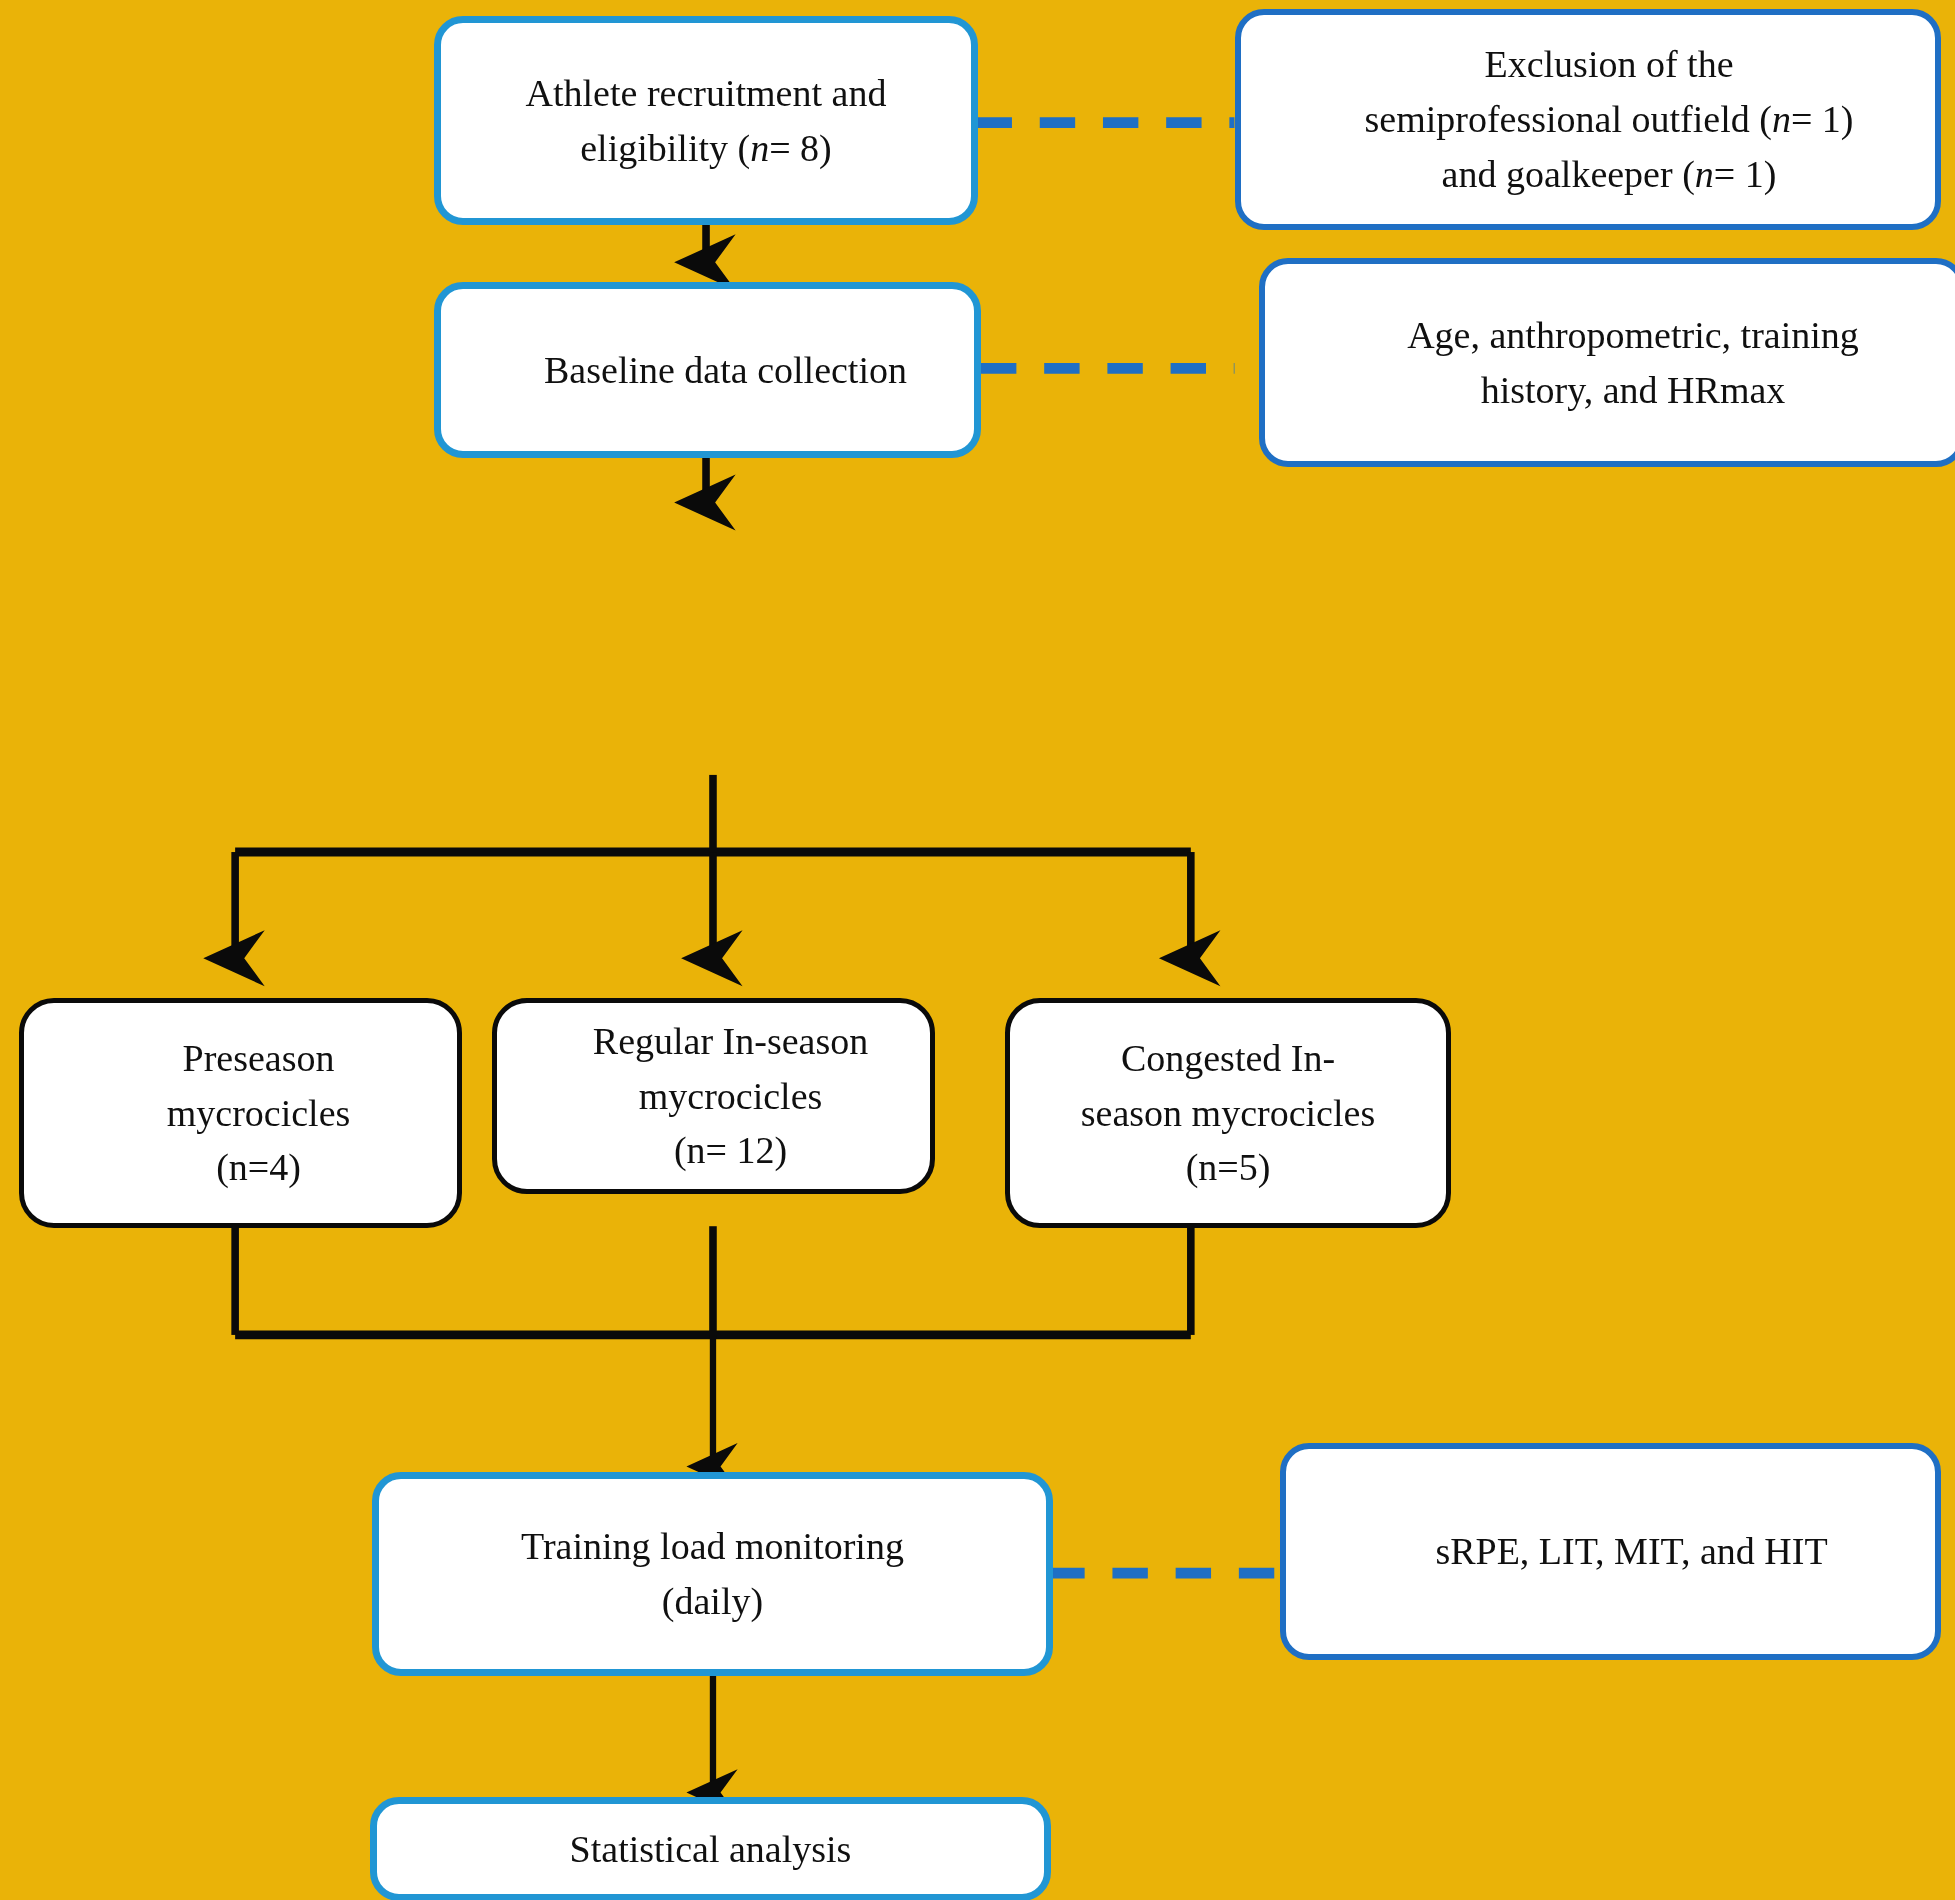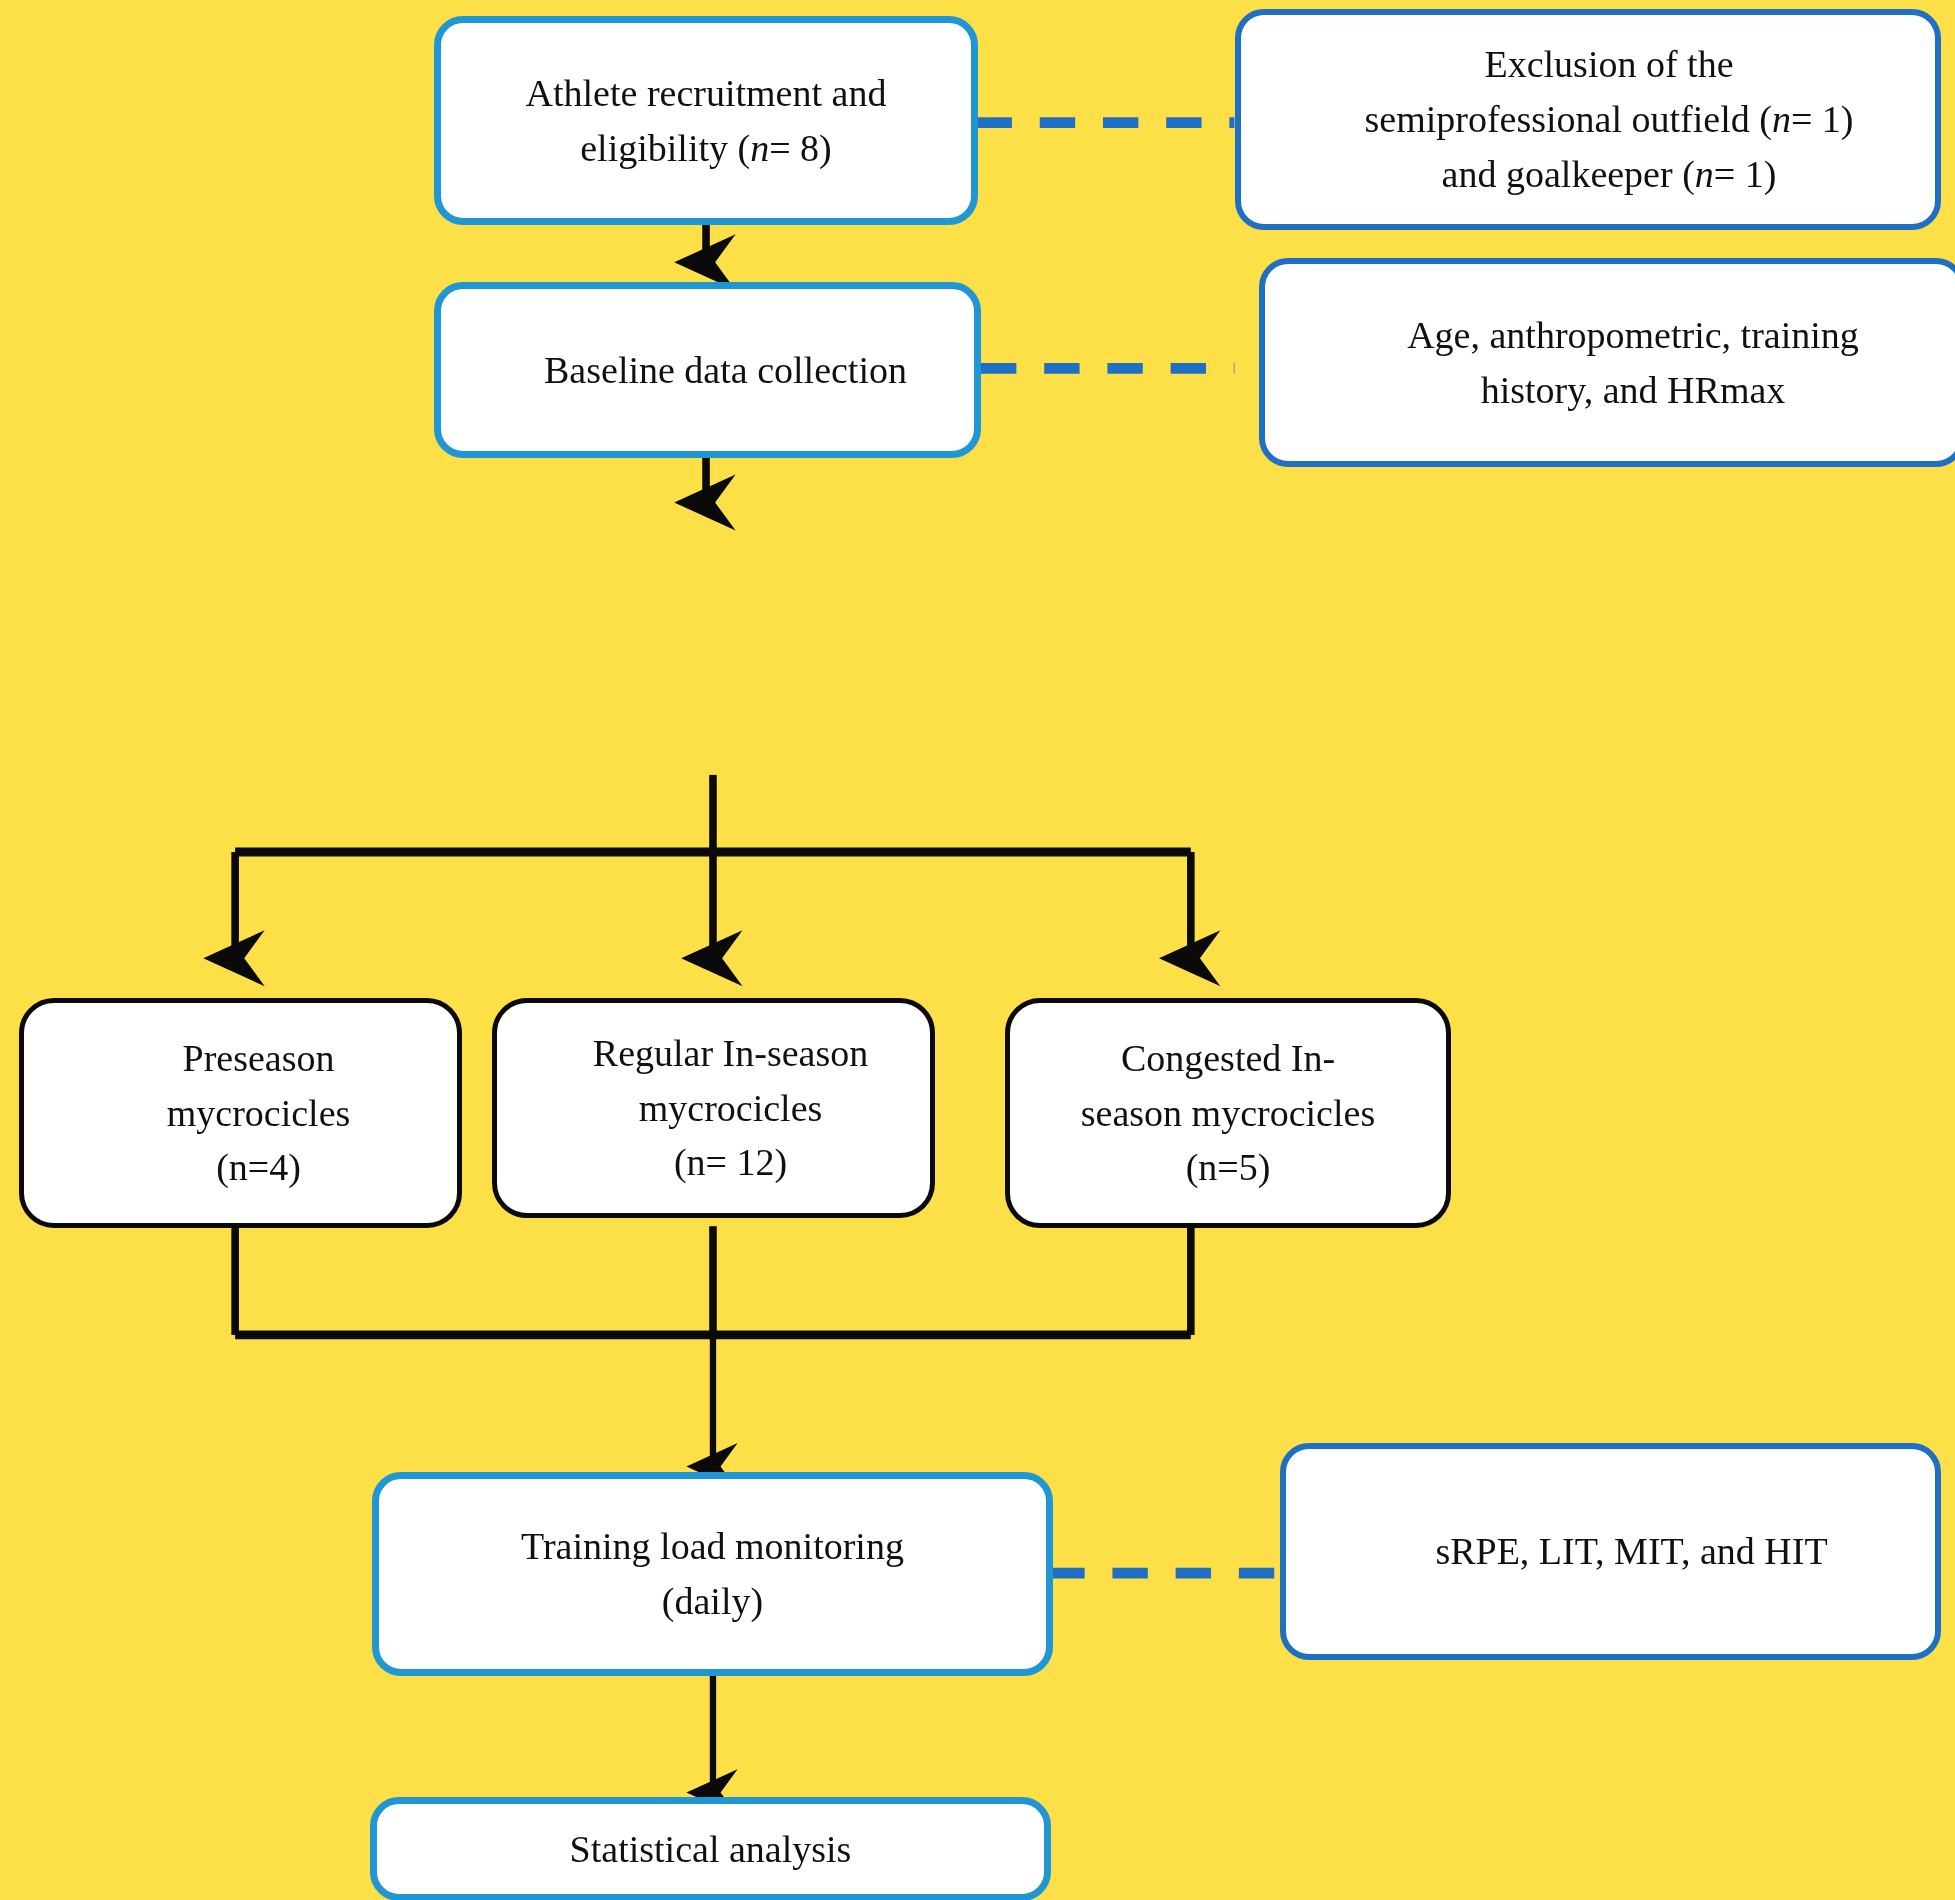--- a/index.html
+++ b/index.html
@@ -4,21 +4,21 @@
 <style>
   html, body {
     margin: 0;
     padding: 0;
     background: #ffffff;
   }
   #canvas {
     position: relative;
     width: 1955px;
     height: 1900px;
-    background: #fde047;
+    background: #eab308;
     overflow: hidden;
     font-family: "Liberation Serif", "DejaVu Serif", serif;
   }
   svg.edges {
     position: absolute;
     left: 0; top: 0;
     width: 1955px;
     height: 1900px;
     pointer-events: none;
   }
@@ -121,21 +121,21 @@
 history, and HRmax</span>
   </div>
 
 
   <div class="node black" style="left:19px; top:998px; width:443px; height:230px;padding-left:36px;">
     <span class="txt">Preseason
 mycrocicles
 (n=4)</span>
   </div>
 
-  <div class="node black" style="left:492px; top:998px; width:443px; height:220px;padding-left:34px;">
+  <div class="node black" style="left:492px; top:998px; width:443px; height:196px;padding-left:34px;">
     <span class="txt">Regular In-season
 mycrocicles
 (n= 12)</span>
   </div>
 
   <div class="node black" style="left:963px; top:998px; width:446px; height:230px;margin-left:42px;">
     <span class="txt">Congested In-
 season mycrocicles
 (n=5)</span>
   </div>

